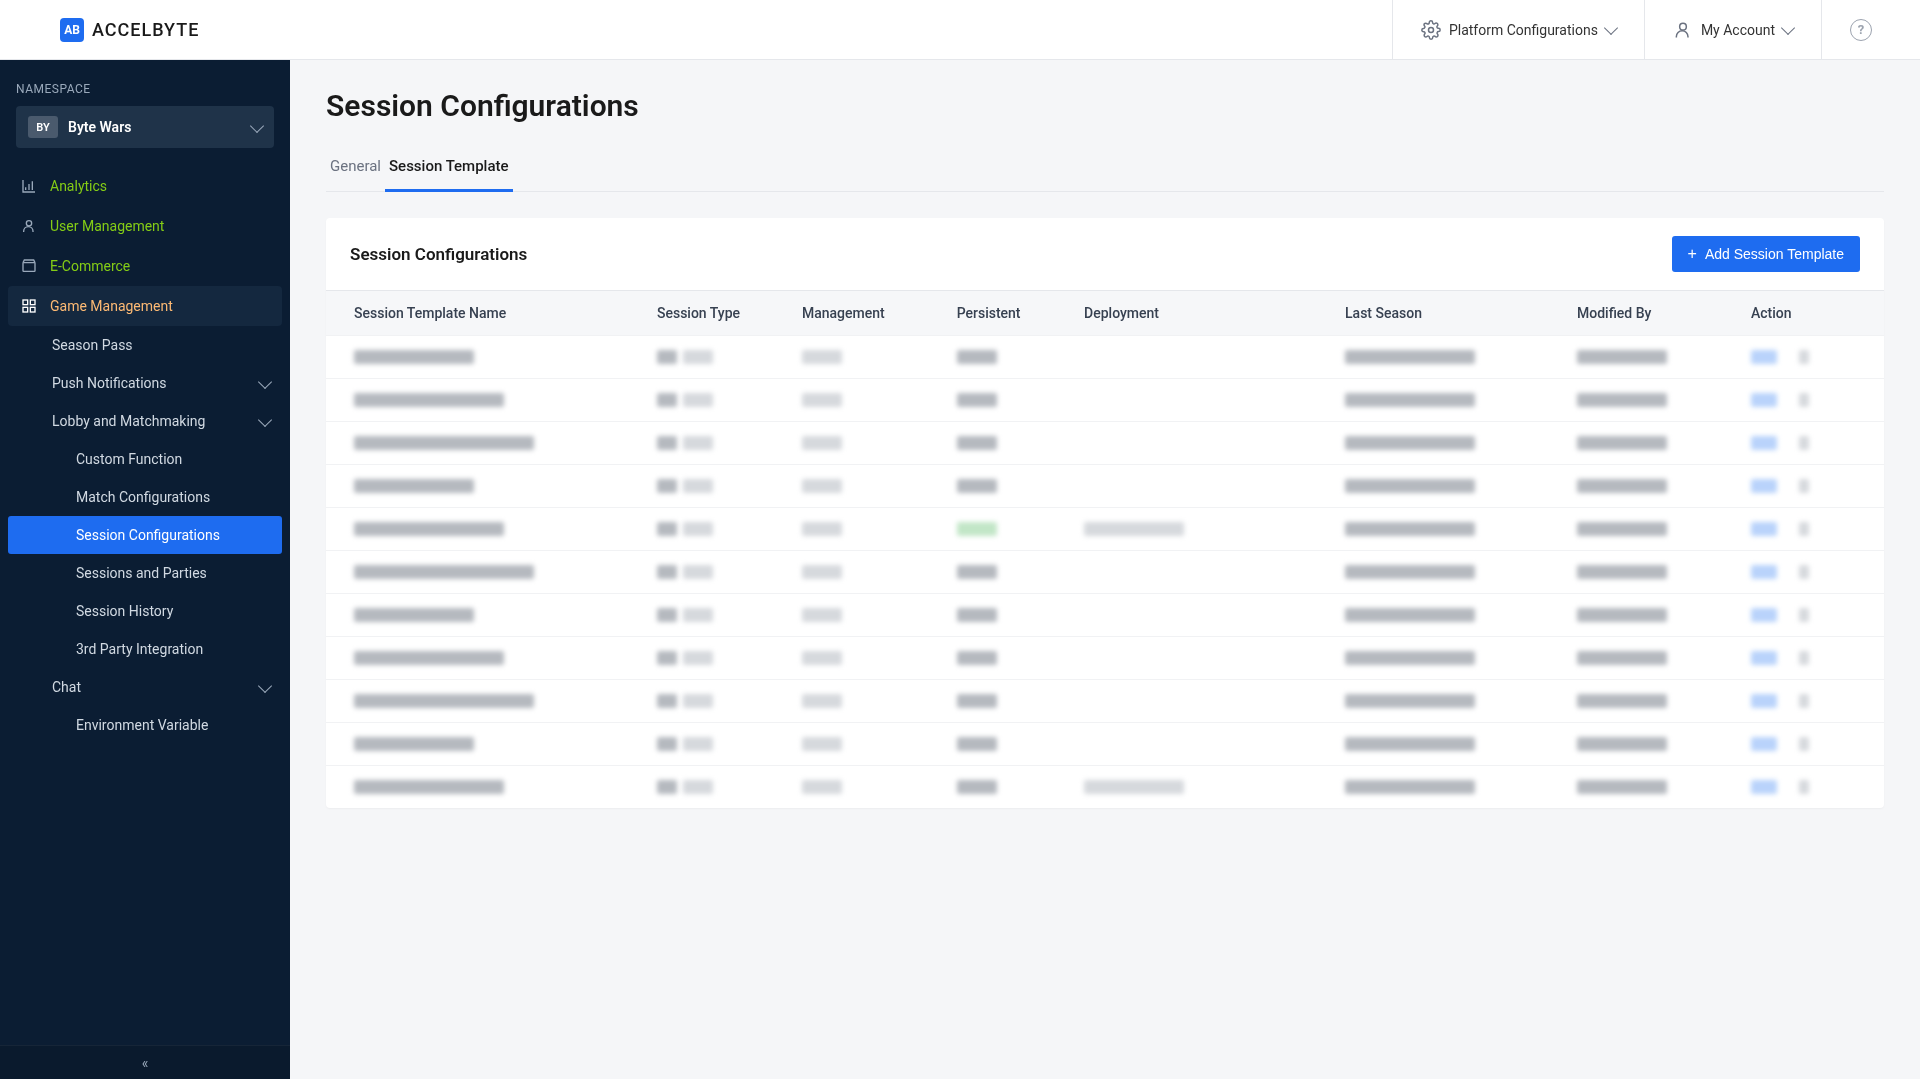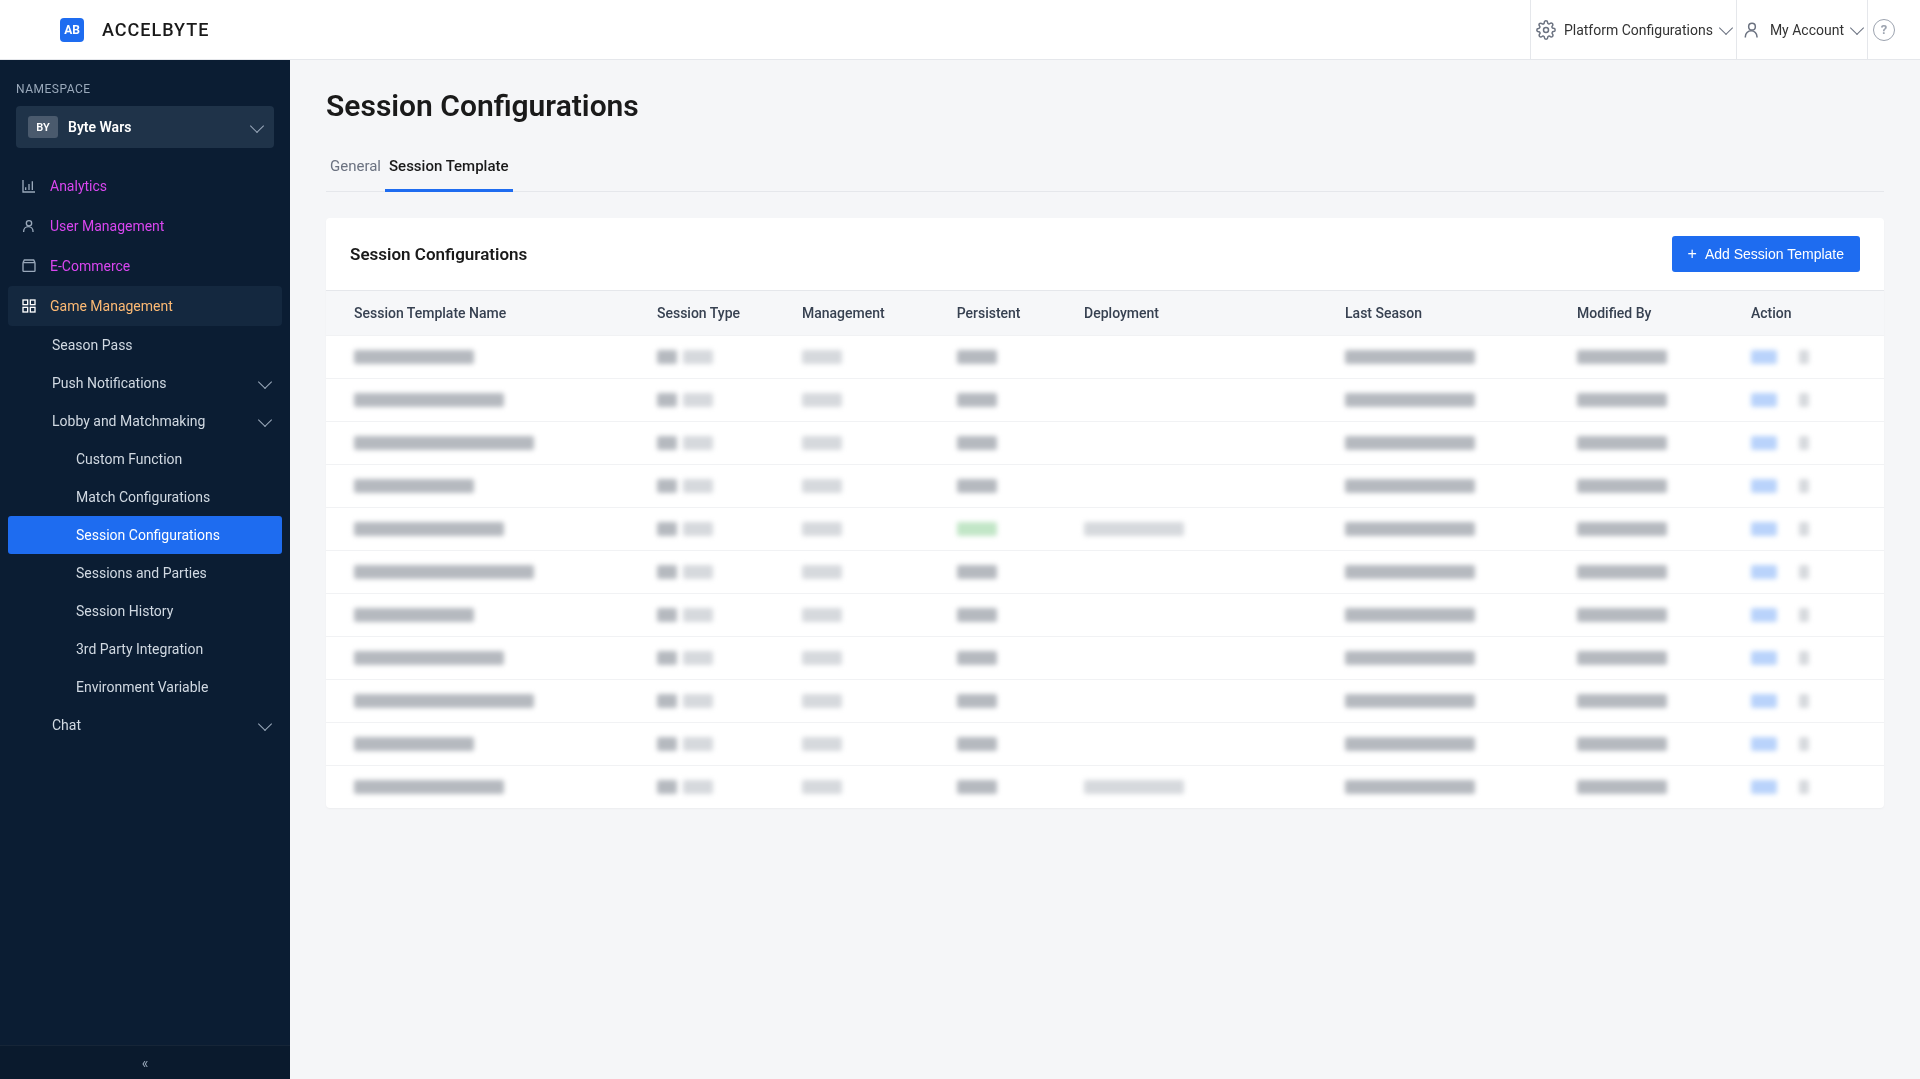--- a/index.html
+++ b/index.html
@@ -2,45 +2,45 @@
 <html><head>
 <meta charset="utf-8">
 <style>
 * { margin: 0; padding: 0; box-sizing: border-box; }
 body { font-family: -apple-system, BlinkMacSystemFont, "Segoe UI", Roboto, Arial, sans-serif; background: #fff; color: #1a1a1a; overflow: hidden; }
 
 .app { display: flex; flex-direction: column; height: 100vh; }
 
 
 .header { display: flex; align-items: center; height: 60px; border-bottom: 1px solid #e5e7eb; padding: 0 20px; background: #fff; }
-.logo-area { display: flex; align-items: center; gap: 18px; padding-left: 40px; }
+.logo-area { display: flex; align-items: center; gap: 8px; padding-left: 40px; }
 .logo-icon { width: 24px; height: 24px; background: #1e6cf0; border-radius: 4px; display: flex; align-items: center; justify-content: center; color: #fff; font-weight: bold; font-size: 12px; }
 .logo-text { font-weight: 500; letter-spacing: 1px; font-size: 18px; color: #1a1a1a; }
 .header-spacer { flex: 1; }
-.header-item { display: flex; align-items: center; gap: 8px; padding: 0 5px; height: 60px; border-left: 1px solid #e5e7eb; cursor: pointer; color: #333; font-size: 14px; }
+.header-item { display: flex; align-items: center; gap: 8px; padding: 0 28px; height: 60px; border-left: 1px solid #e5e7eb; cursor: pointer; color: #333; font-size: 14px; }
 .header-icon { width: 20px; height: 20px; display: flex; align-items: center; justify-content: center; color: #4b5563; }
 .chevron-down { width: 10px; height: 10px; border-right: 1.5px solid #6b7280; border-bottom: 1.5px solid #6b7280; transform: rotate(45deg); margin-top: -3px; }
 .help-circle { width: 22px; height: 22px; border: 1.5px solid #9ca3af; border-radius: 50%; display: flex; align-items: center; justify-content: center; color: #9ca3af; font-weight: bold; font-size: 13px; }
 
 .body { display: flex; flex: 1; overflow: hidden; }
 
 
 .sidebar { width: 290px; background: #0b1d33; color: #d1d9e2; display: flex; flex-direction: column; position: relative; }
 .sidebar-scroll { flex: 1; overflow-y: auto; padding-bottom: 40px; }
 .sidebar-scroll::-webkit-scrollbar { width: 6px; }
 .sidebar-scroll::-webkit-scrollbar-track { background: #0b1d33; }
 .sidebar-scroll::-webkit-scrollbar-thumb { background: #2a3f57; border-radius: 3px; }
 
 .ns-label { font-size: 12px; color: #9aa9bb; padding: 22px 16px 10px; letter-spacing: 0.5px; }
 .ns-selector { margin: 0 16px; background: #1f3349; border-radius: 4px; padding: 10px 12px; display: flex; align-items: center; gap: 10px; cursor: pointer; }
 .ns-badge { width: 30px; height: 22px; background: #4a5a6d; border-radius: 3px; display: flex; align-items: center; justify-content: center; font-size: 11px; font-weight: 600; color: #fff; }
 .ns-name { font-weight: 600; font-size: 14px; color: #fff; flex: 1; }
 
 .nav { margin-top: 18px; }
-.nav-item { display: flex; align-items: center; gap: 12px; padding: 11px 20px; font-size: 14px; cursor: pointer; color: #d946ef; }
+.nav-item { display: flex; align-items: center; gap: 12px; padding: 11px 20px; font-size: 14px; cursor: pointer; color: #84cc16; }
 .nav-item.active-parent { background: #14283f; color: #fdba74; border-radius: 4px; margin: 0 8px; padding: 11px 12px; }
 .nav-icon { width: 18px; height: 18px; display: flex; align-items: center; justify-content: center; flex-shrink: 0; }
 
 .sub-item { display: flex; align-items: center; justify-content: space-between; padding: 11px 20px 11px 52px; font-size: 14px; cursor: pointer; color: #d1d9e2; }
 .sub-item.level2 { padding-left: 52px; }
 .sub-item.level3 { padding-left: 76px; }
 .sub-item.active { background: #1e6cf0; color: #fff; border-radius: 3px; margin: 0 8px; padding-left: 68px; }
 
 .collapse-bar { height: 34px; background: #0a1a2d; display: flex; align-items: center; justify-content: center; cursor: pointer; border-top: 1px solid rgba(255,255,255,0.05); }
 .chevron-left-double { color: #9aa9bb; font-size: 14px; }
@@ -185,27 +185,27 @@
           </div>
           <div class="sub-item level3">
             <span>Sessions and Parties</span>
           </div>
           <div class="sub-item level3">
             <span>Session History</span>
           </div>
           <div class="sub-item level3">
             <span>3rd Party Integration</span>
           </div>
-          <div class="sub-item level3">
-            <span>Environment Variable</span>
-          </div>
-
           <div class="sub-item level2">
             <span>Chat</span>
             <span class="chevron-down" style="border-color:#9aa9bb"></span>
+          </div>
+
+          <div class="sub-item level3">
+            <span>Environment Variable</span>
           </div>
         </div>
       </div>
       <div class="collapse-bar">
         <span class="chevron-left-double">«</span>
       </div>
     </div>
 
     <div class="main">
       <div class="main-inner">

